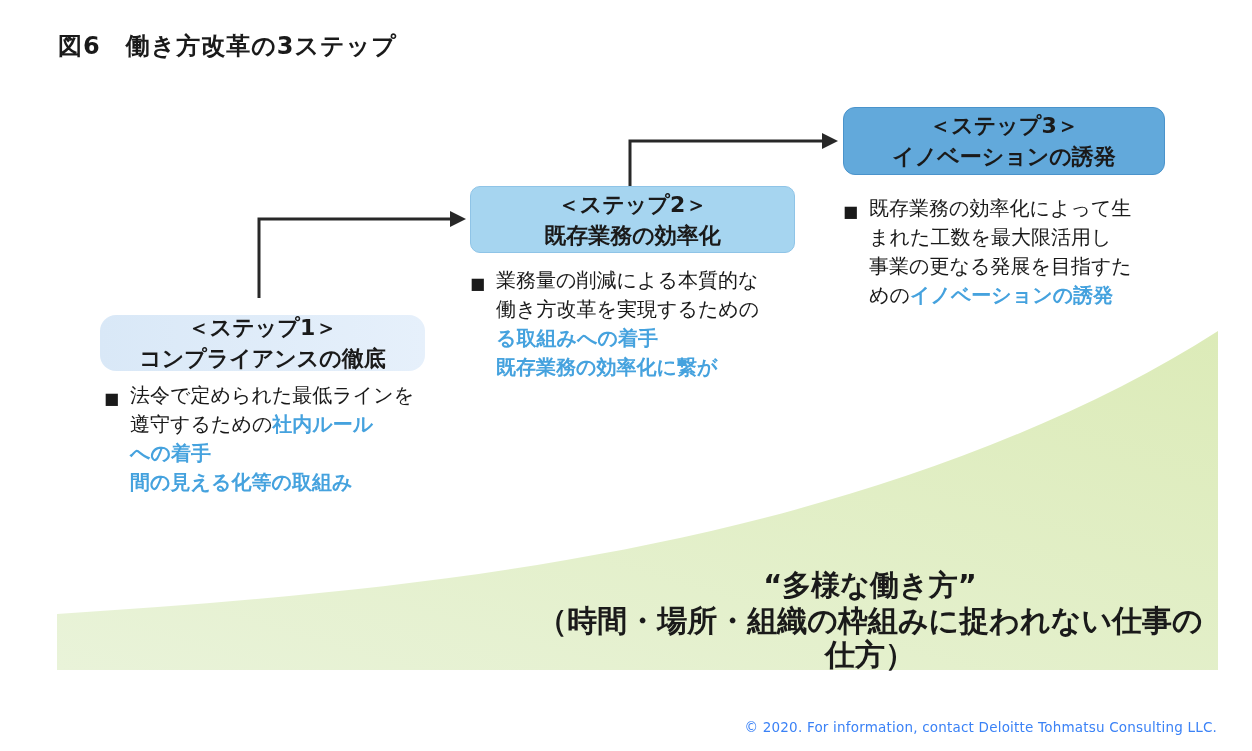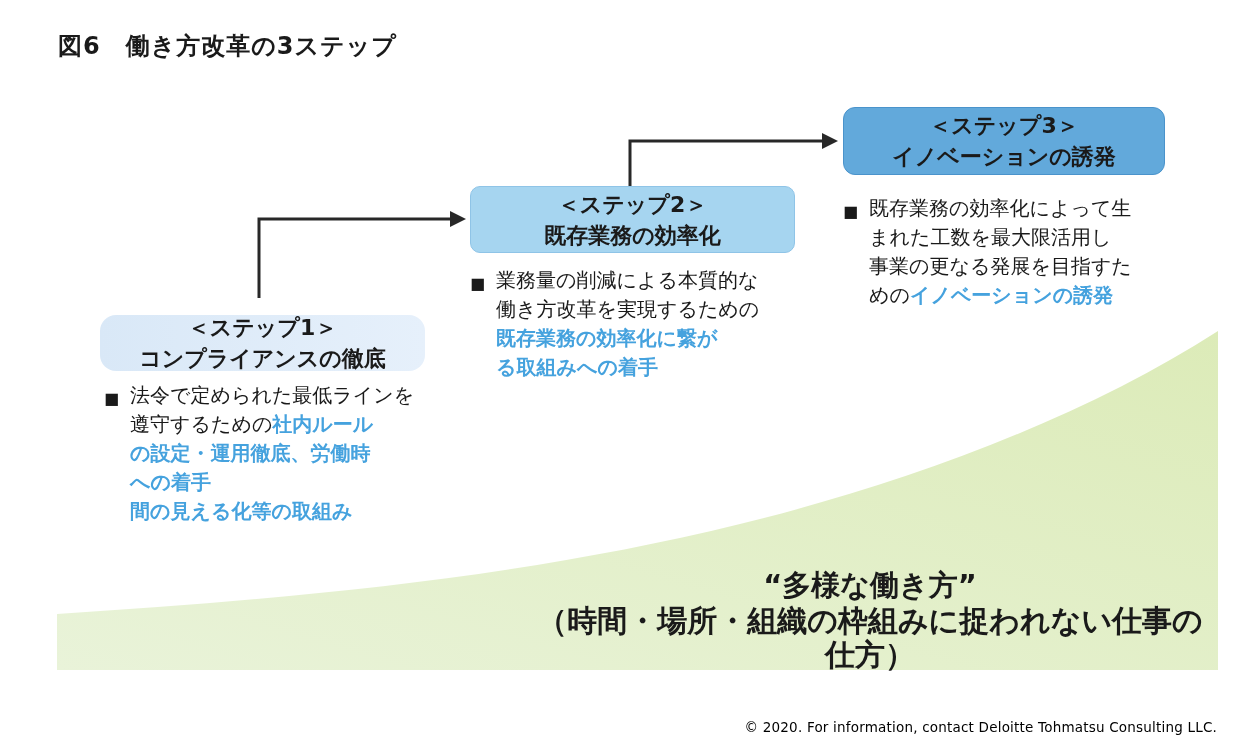--- a/index.html
+++ b/index.html
@@ -51,21 +51,21 @@
 
   .green-caption{
     position:absolute;left:530px;top:566px;width:680px;
     text-align:center;font-weight:bold;
   }
   .green-caption .quote{font-size:29px;line-height:38px;}
   .green-caption .sub{font-size:30px;line-height:34px;}
 
   .copyright{
     position:absolute;right:35px;top:719px;
-    font-size:13.5px;color:#000000;letter-spacing:0.2px;
+    font-size:13.5px;color:#3b82f6;letter-spacing:0.2px;
   }
 </style>
 </head>
 <body>
 
 <div id="canvas">
 
   <svg class="layer" width="1252" height="751" viewBox="0 0 1252 751">
     <defs>
       <linearGradient id="greenGrad" x1="0" y1="1" x2="1" y2="0">
@@ -94,37 +94,36 @@
 
   <div id="box1" class="step-box">
     <div class="line">＜ステップ1＞</div>
     <div class="line">コンプライアンスの徹底</div>
   </div>
   <div id="body1" class="step-body">
     <span class="bullet">■</span>
     <div>
         <div class="rich-line"><span>法令で定められた最低ラインを</span></div>
         <div class="rich-line"><span>遵守するための</span><span class="hl">社内ルール</span></div>
-        <div class="rich-line"><span class="hl">の設定・運用徹底、労働時</span></div>
         <div class="rich-line"><span class="hl">への着手</span></div>
         <div class="rich-line"><span class="hl">間の見える化等の取組み</span></div>
       </div>
   </div>
 
   <div id="box2" class="step-box">
     <div class="line">＜ステップ2＞</div>
     <div class="line">既存業務の効率化</div>
   </div>
   <div id="body2" class="step-body">
     <span class="bullet">■</span>
     <div>
         <div class="rich-line"><span>業務量の削減による本質的な</span></div>
         <div class="rich-line"><span>働き方改革を実現するための</span></div>
+        <div class="rich-line"><span class="hl">る取組みへの着手</span></div>
         <div class="rich-line"><span class="hl">既存業務の効率化に繋が</span></div>
-        <div class="rich-line"><span class="hl">る取組みへの着手</span></div>
       </div>
   </div>
 
   <div id="box3" class="step-box">
     <div class="line">＜ステップ3＞</div>
     <div class="line">イノベーションの誘発</div>
   </div>
   <div id="body3" class="step-body">
     <span class="bullet">■</span>
     <div>

